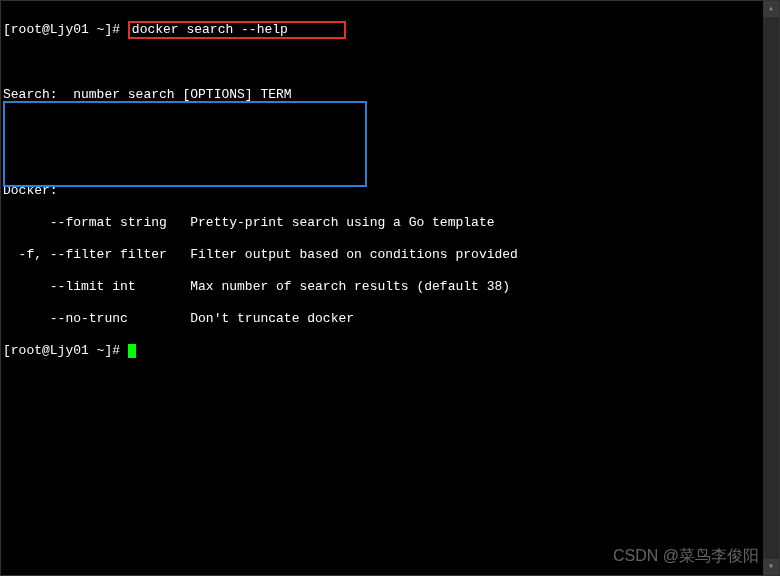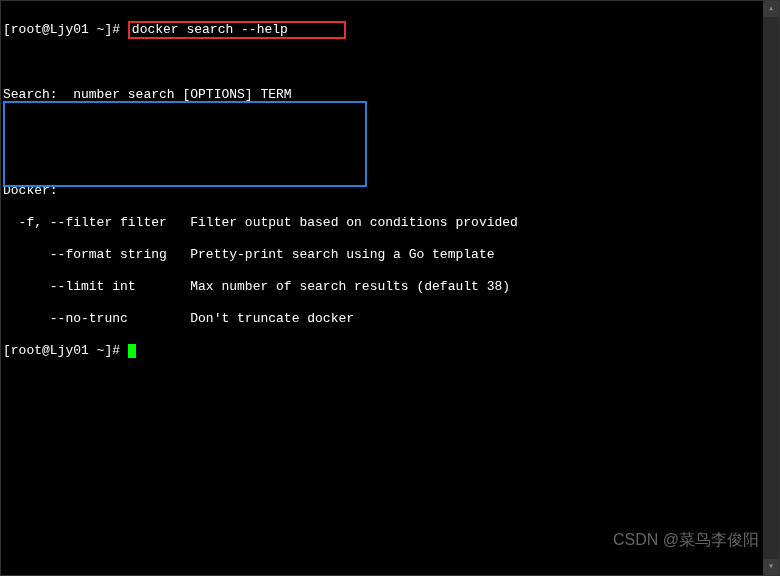--- a/index.html
+++ b/index.html
@@ -61,40 +61,40 @@
       text-align: center;
       line-height: 16px;
       font-size: 10px;
       position: absolute;
     }
     .scrollbar-arrow.up { top: 0; }
     .scrollbar-arrow.down { bottom: 0; }
     .watermark {
       position: absolute;
       right: 20px;
-      bottom: 24px;
+      bottom: 8px;
       color: rgba(220,220,220,0.45);
       font-family: sans-serif;
       font-size: 16px;
       pointer-events: none;
     }
     .line { display: block; }
   </style>
 </head>
 <body>
 
 <div class="terminal">
 <span class="line"><span>[root@Ljy01 ~]#</span> <span class="highlight-red"><span>docker search --help</span>       </span></span>
 <span class="line"> </span>
 <span class="line"><span>Search:</span><span>  number search [OPTIONS] TERM</span></span>
 <span class="line"> </span>
 <span class="line"> </span>
 <span class="line">Docker:</span>
+<span class="line"><span>      --format string</span><span>   Pretty-print search using a Go template</span></span>
 <span class="line"><span>  -f, --filter filter</span><span>   Filter output based on conditions provided</span></span>
-<span class="line"><span>      --format string</span><span>   Pretty-print search using a Go template</span></span>
 <span class="line"><span>      --limit int    </span><span>   Max number of search results (default 38)</span></span>
 <span class="line"><span>      --no-trunc     </span><span>   Don't truncate docker</span></span>
 <span class="line"><span>[root@Ljy01 ~]#</span> <span class="cursor"></span></span>
 </div>
 
 <div class="highlight-blue"></div>
 
 <div class="scrollbar">
   <div class="scrollbar-arrow up">▴</div>
   <div class="scrollbar-arrow down">▾</div>

